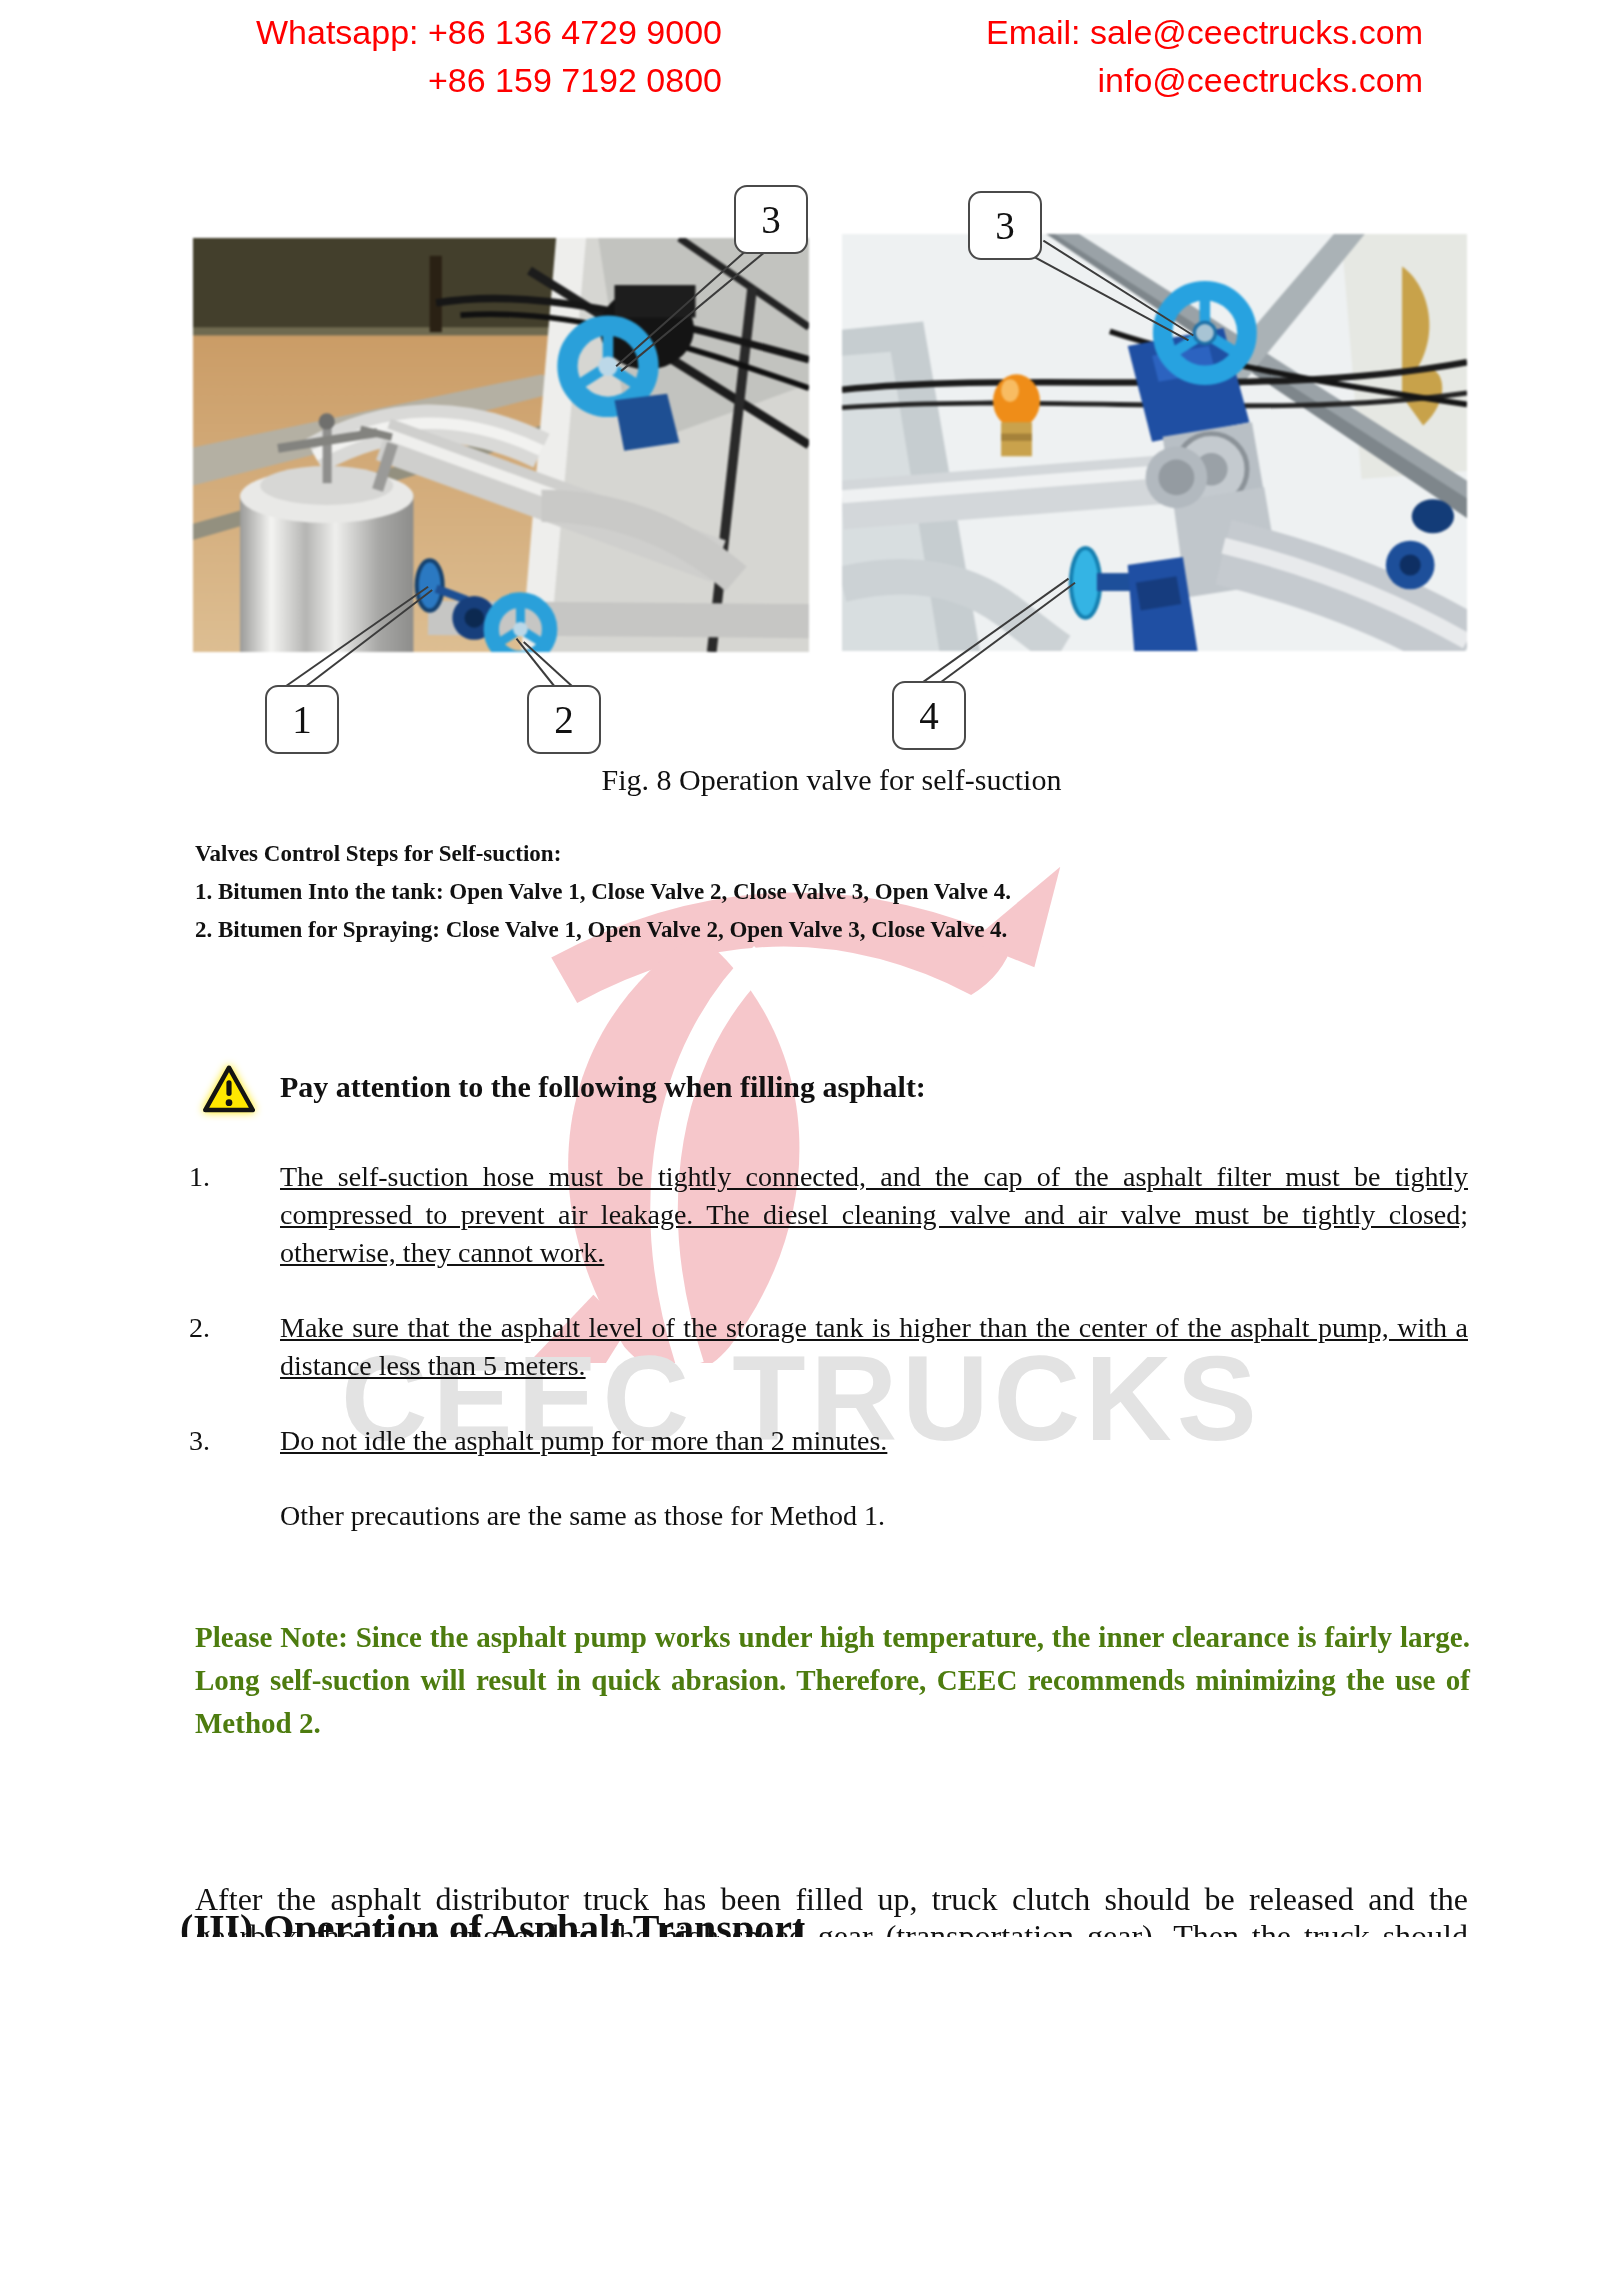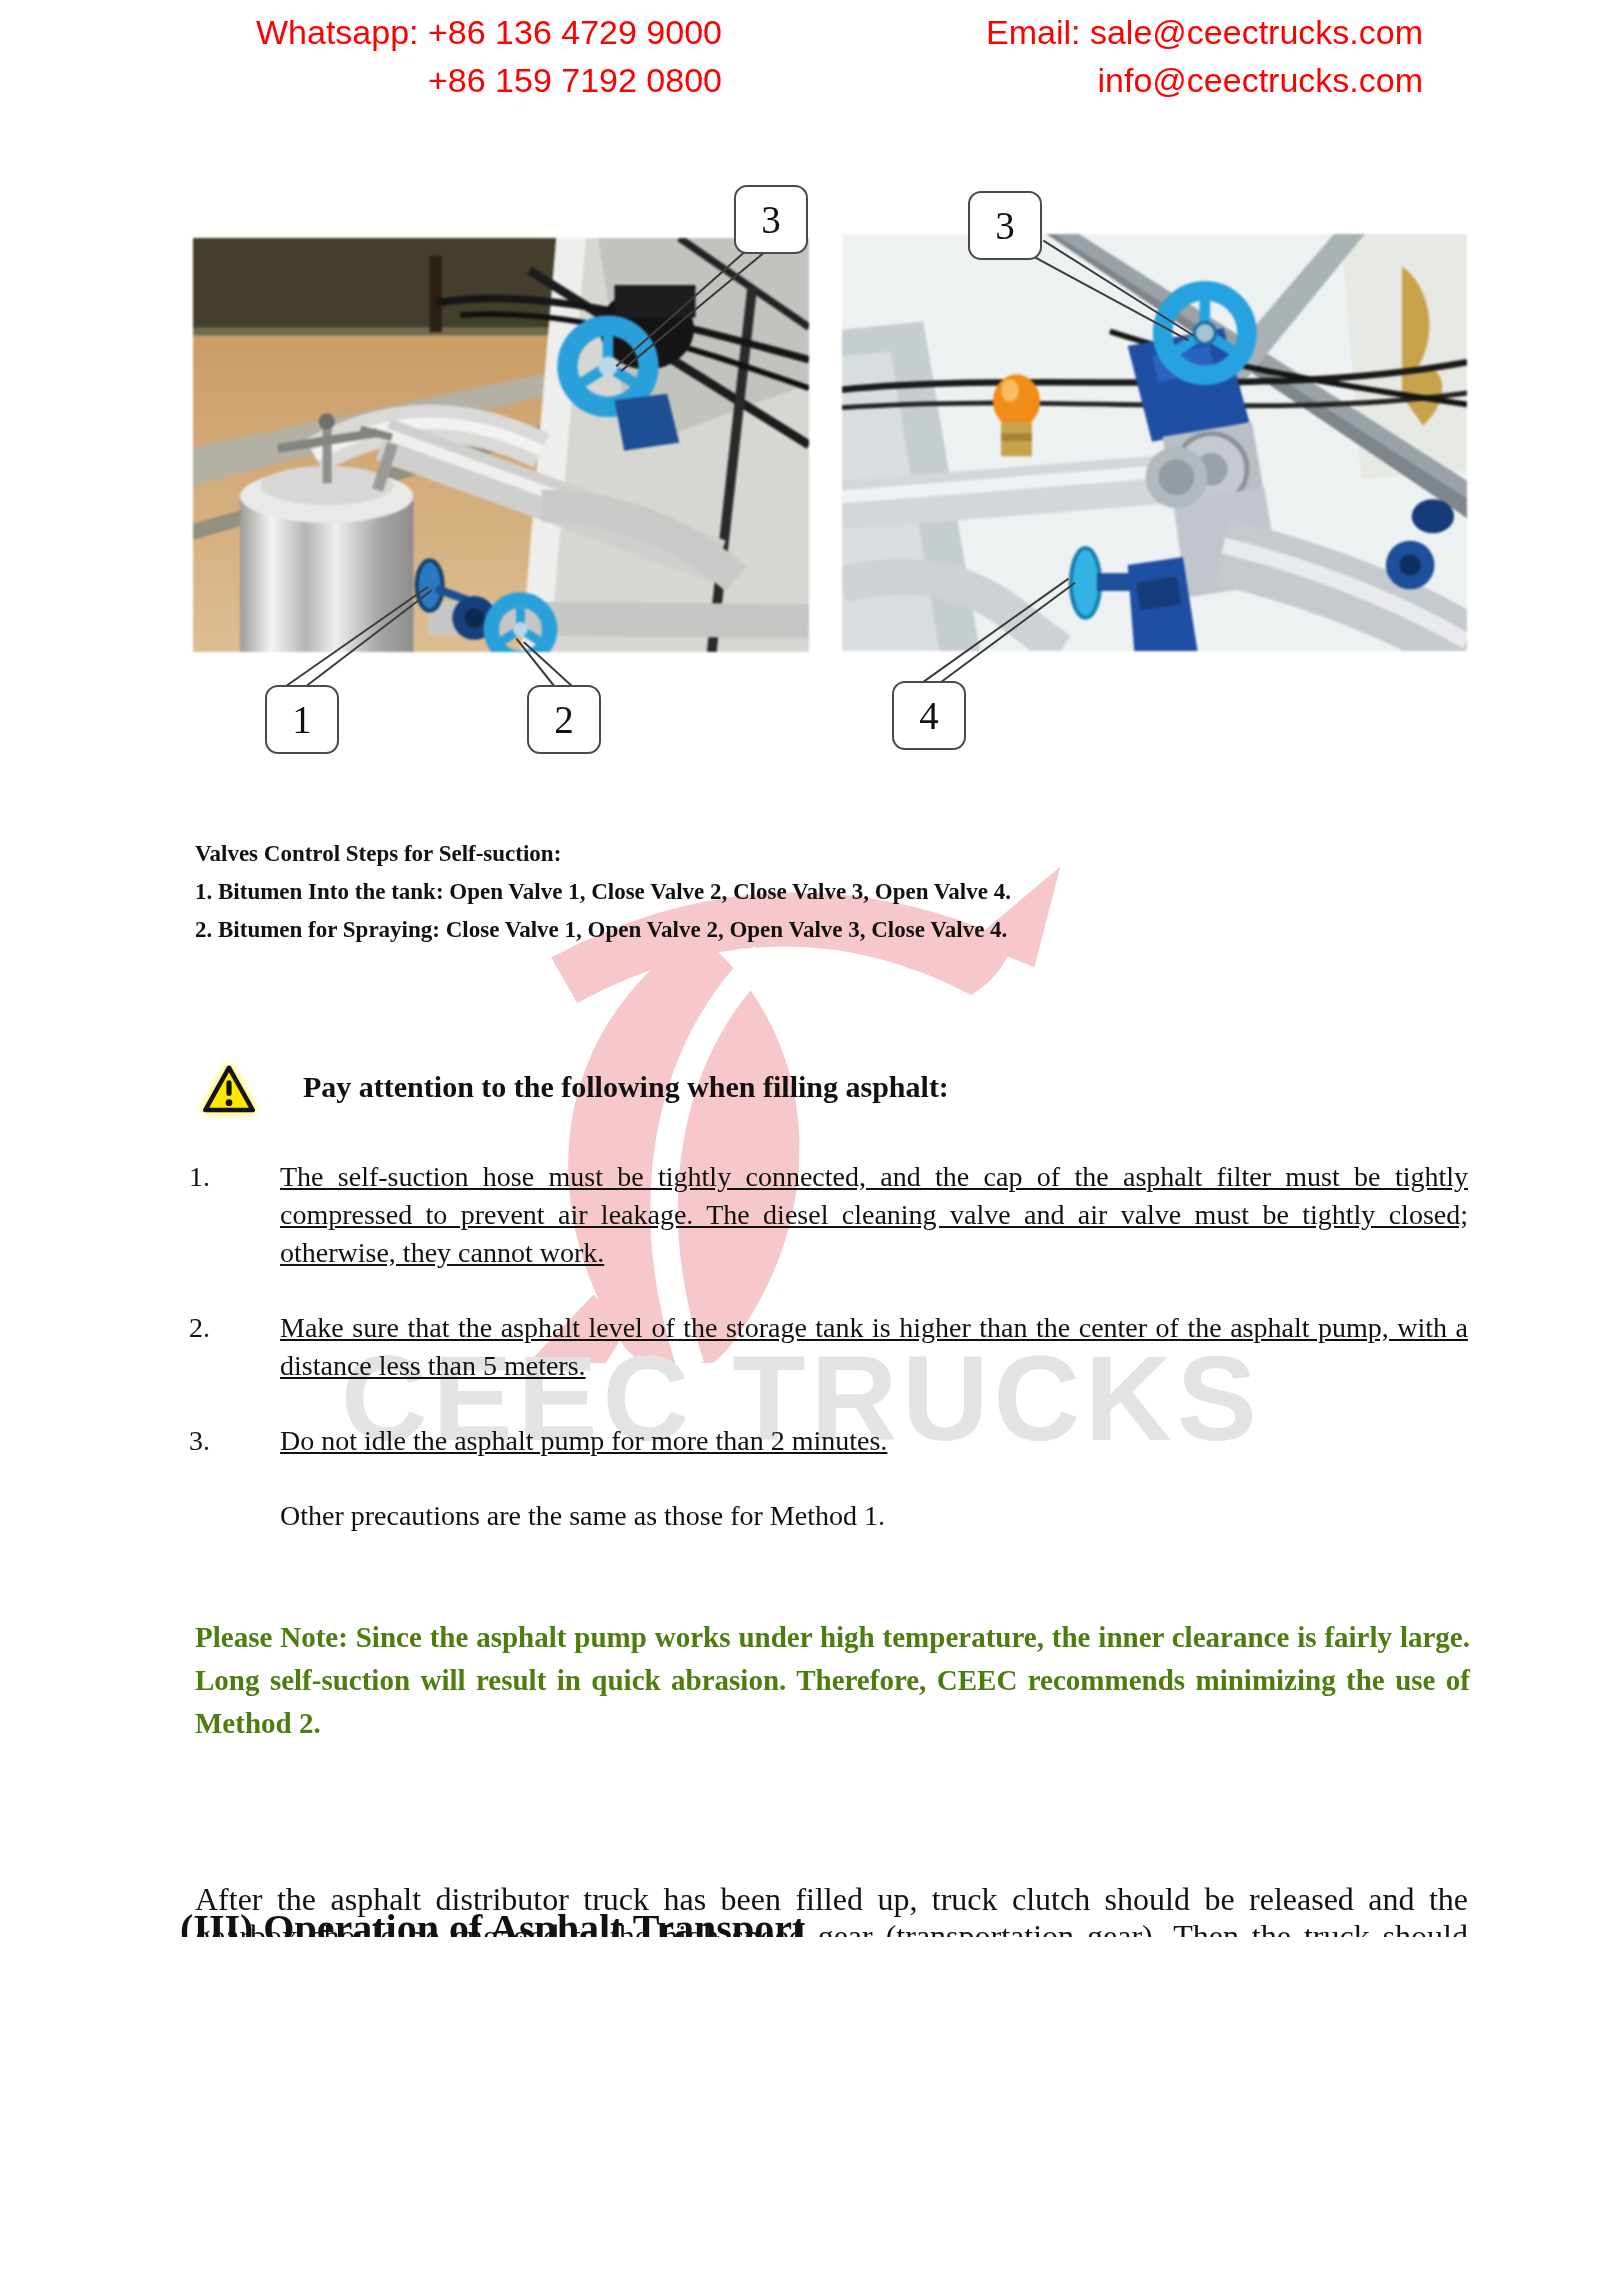--- a/index.html
+++ b/index.html
@@ -31,21 +31,21 @@
   #fig-caption{position:absolute;left:195px;top:763px;width:1273px;text-align:center;
                font-size:30px;z-index:5;}
 
   
   .z{z-index:5;}
   #steps{position:absolute;left:195px;top:835px;width:1278px;font-weight:bold;
          font-size:23px;line-height:38px;}
   #warn-row{position:absolute;left:203px;top:1063px;width:1265px;height:57px;}
   #warn-icon{position:absolute;left:0;top:0;width:52px;height:54px;
              filter:drop-shadow(0 0 4px #ffe800);}
-  #warn-head{position:absolute;left:77px;top:6.5px;font-weight:bold;font-size:30px;white-space:nowrap;margin-left:23px;}
+  #warn-head{position:absolute;left:77px;top:6.5px;font-weight:bold;font-size:30px;white-space:nowrap;}
   #wlist{position:absolute;left:189px;top:1158px;width:1279px;font-size:28px;line-height:38px;}
   .witem{display:flex;margin-bottom:37px;}
   .wnum{width:91px;flex:0 0 91px;}
   .wtxt{flex:1;text-align:justify;text-decoration:underline;}
   #other-note{padding-left:91px;margin-top:19.5px;}
   #red-note{position:absolute;left:195px;top:1616px;width:1275px;color:#4d7c0f;font-weight:bold;
             font-size:29px;line-height:43px;text-align:justify;}
   #sec-head{position:absolute;left:180px;top:1905px;font-weight:bold;font-size:40px;}
   #sec-body{position:absolute;left:195px;top:1881px;width:1273px;font-size:32px;line-height:37px;
             text-align:justify;word-spacing:2.4px;}
@@ -190,20 +190,21 @@
         <line x1="960" y1="642" x2="1126" y2="519"></line>
     </g>
   </svg>
 
   <div class="callout" id="co1">1</div>
   <div class="callout" id="co2">2</div>
   <div class="callout" id="co3l">3</div>
   <div class="callout" id="co3r">3</div>
   <div class="callout" id="co4">4</div>
 
+  <div id="fig-caption" class="z">Fig. 8 Operation valve for self-suction</div>
 
   <div id="steps" class="z">
     <div>Valves Control Steps for Self-suction:</div>
     <div>1. Bitumen Into the tank: Open Valve 1, Close Valve 2, Close Valve 3, Open Valve 4.</div>
     <div>2. Bitumen for Spraying: Close Valve 1, Open Valve 2, Open Valve 3, Close Valve 4.</div>
   </div>
 
   <div id="warn-row" class="z">
     <svg id="warn-icon" viewBox="0 0 70 66">
       <polygon points="35,3 67,60 3,60" fill="#ffe800" stroke="#141414" stroke-width="6" stroke-linejoin="round"></polygon>

